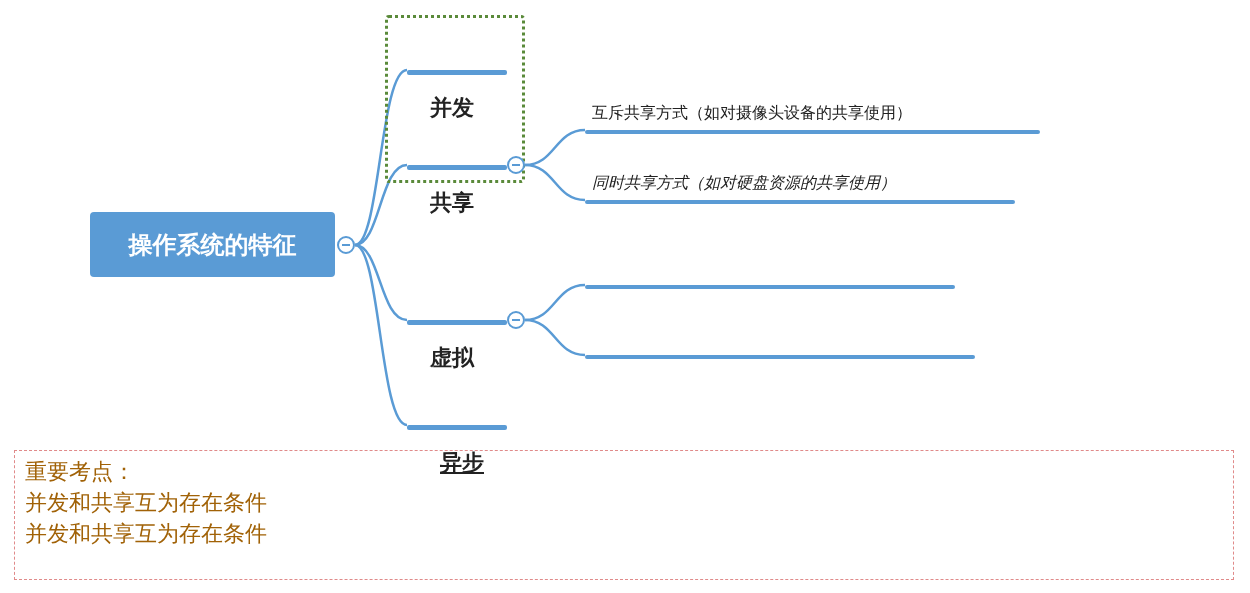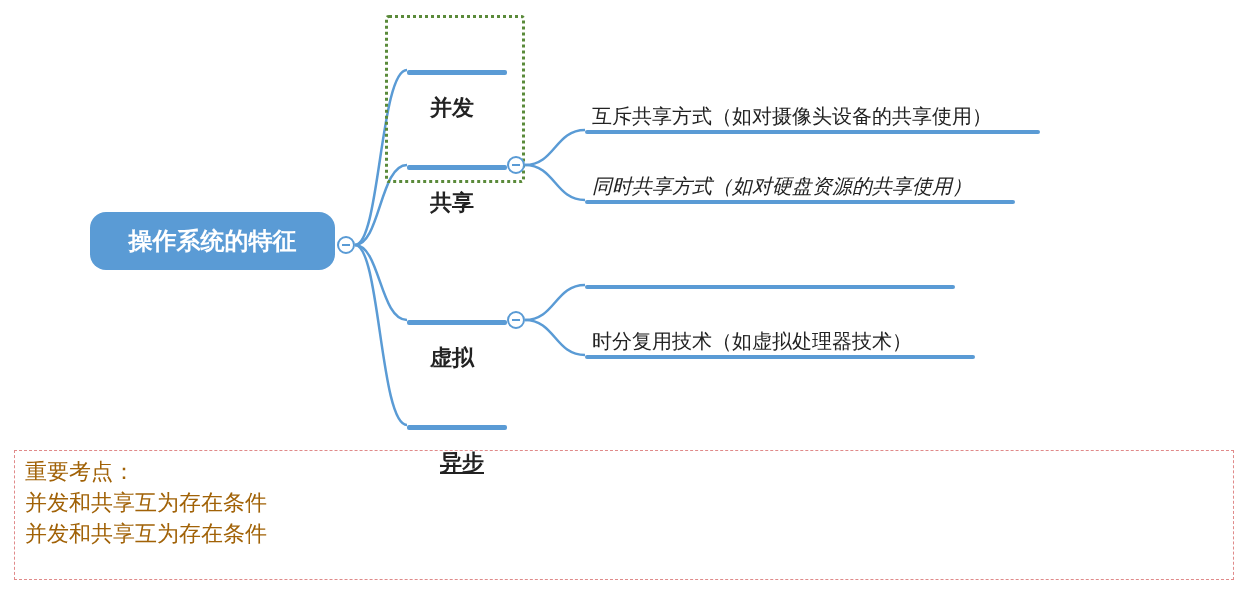--- a/index.html
+++ b/index.html
@@ -14,23 +14,23 @@
     position: absolute;
     left: 0; top: 0;
     width: 1250px;
     height: 593px;
   }
   .root-node {
     position: absolute;
     left: 90px;
     top: 212px;
     width: 245px;
-    height: 58px;
+    height: 65px;
     background: #5a9bd5;
-    border-radius: 16px;
+    border-radius: 4px;
     display: flex;
     align-items: center;
     justify-content: center;
     color: #fff;
     font-size: 24px;
     font-weight: bold;
   }
   .collapse-btn {
     position: absolute;
     width: 18px;
@@ -61,21 +61,21 @@
     margin-top: 48px;
   }
   .child-underline {
     position: absolute;
     height: 5px;
     background: #5a9bd5;
     border-radius: 2px;
   }
   .leaf-node {
     position: absolute;
-    font-size: 20px;
+    font-size: 16px;
     color: #222;
   }
   .leaf-underline {
     position: absolute;
     height: 4px;
     background: #5a9bd5;
     border-radius: 2px;
   }
   svg.connectors {
     position: absolute;
@@ -150,23 +150,20 @@
   <div class="leaf-underline" style="left:585px; top:200px; width:430px;"></div>
 
   <div class="child-node" style="left:430px; top:295px;">
     <span>虚拟</span>
   </div>
   <div class="child-underline" style="left:407px; top:320px; width:100px;"></div>
   <div class="collapse-btn" style="left:507px; top:311px;"></div>
 
   <div class="leaf-underline" style="left:585px; top:285px; width:370px;"></div>
 
-  <div class="leaf-node" style="left:592px; top:328px;">
-    <span>时分复用技术（如虚拟处理器技术）</span>
-  </div>
   <div class="leaf-underline" style="left:585px; top:355px; width:390px;"></div>
 
   <div class="child-node" style="left:440px; top:400px;text-decoration:underline;">
     <span>异步</span>
   </div>
   <div class="child-underline" style="left:407px; top:425px; width:100px;"></div>
 
   <div class="note-box">
     <div>重要考点：</div>
     <div>并发和共享互为存在条件</div>

